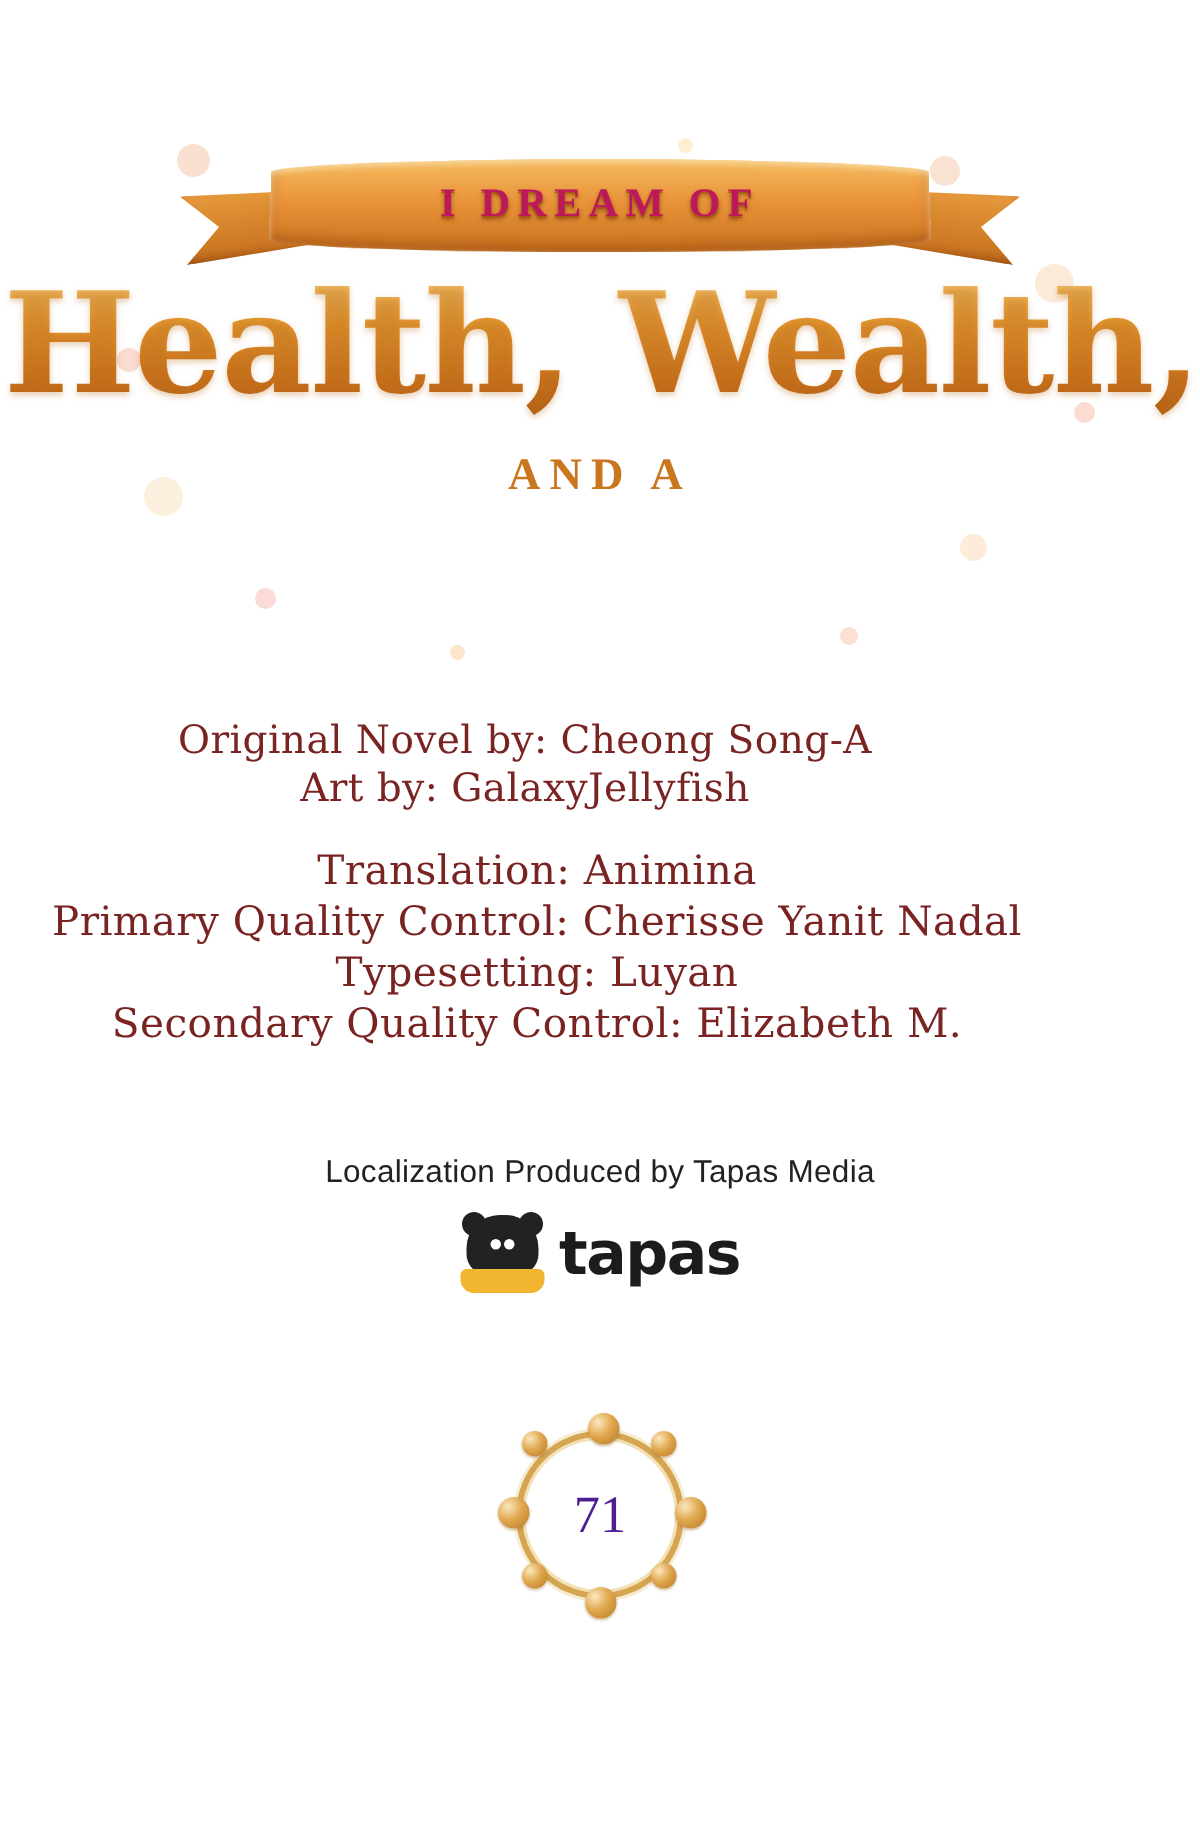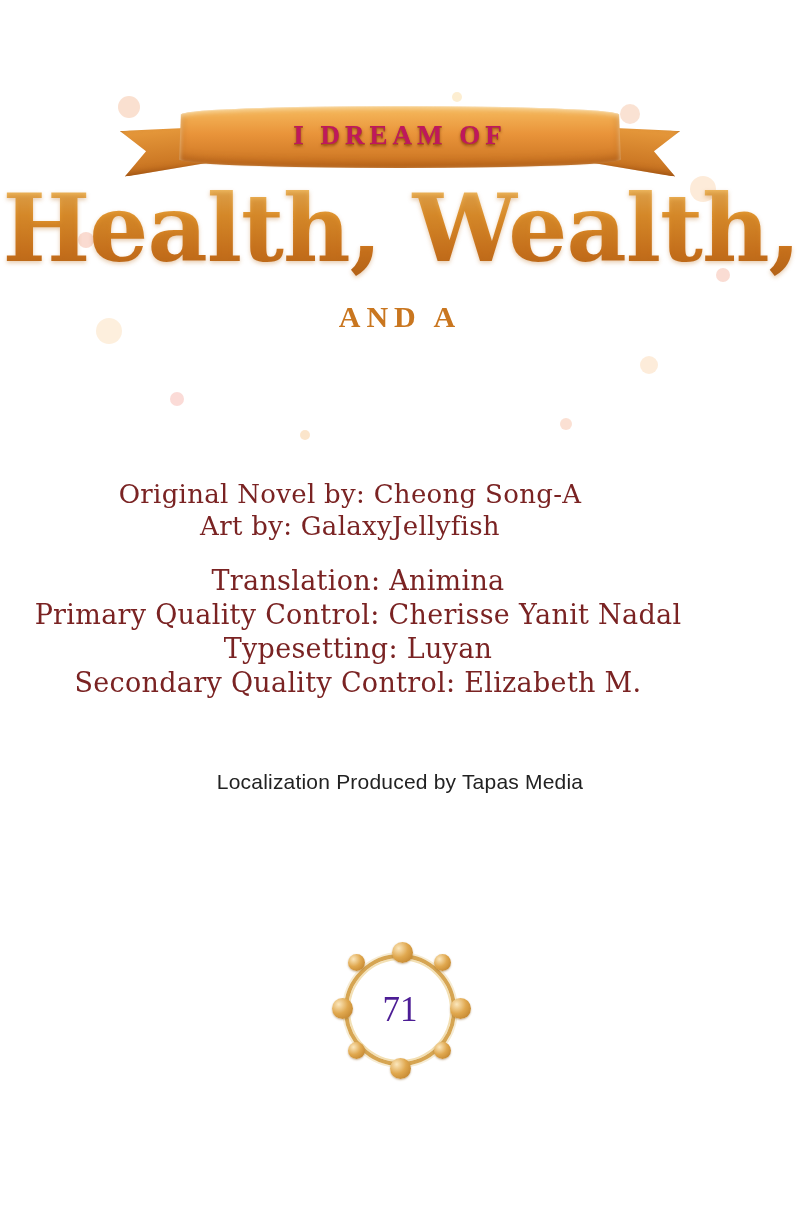--- a/index.html
+++ b/index.html
@@ -301,20 +301,32 @@
     <div class="grp grp-2">
       <div class="ln">Translation: Animina</div>
       <div class="ln">Primary Quality Control: Cherisse Yanit Nadal</div>
       <div class="ln">Typesetting: Luyan</div>
       <div class="ln">Secondary Quality Control: Elizabeth M.</div>
     </div>
   </div>
 
   <div class="localization">Localization Produced by Tapas Media</div>
 
+  <div class="logo-row">
+    <div class="tapas-mark">
+      <div class="ear l"></div>
+      <div class="ear r"></div>
+      <div class="head">
+        <div class="eye l"></div>
+        <div class="eye r"></div>
+      </div>
+      <div class="plate"></div>
+    </div>
+    <div class="tapas-word">tapas</div>
+  </div>
 
   <div class="medallion">
     <div class="ring"></div>
     <div class="bead big" style="left:62px; top:2px;"></div>
     <div class="bead" style="left:104px; top:14px;"></div>
     <div class="bead big" style="left:120px; top:58px;"></div>
     <div class="bead" style="left:104px; top:102px;"></div>
     <div class="bead big" style="left:60px; top:118px;"></div>
     <div class="bead" style="left:18px; top:102px;"></div>
     <div class="bead big" style="left:2px; top:58px;"></div>

